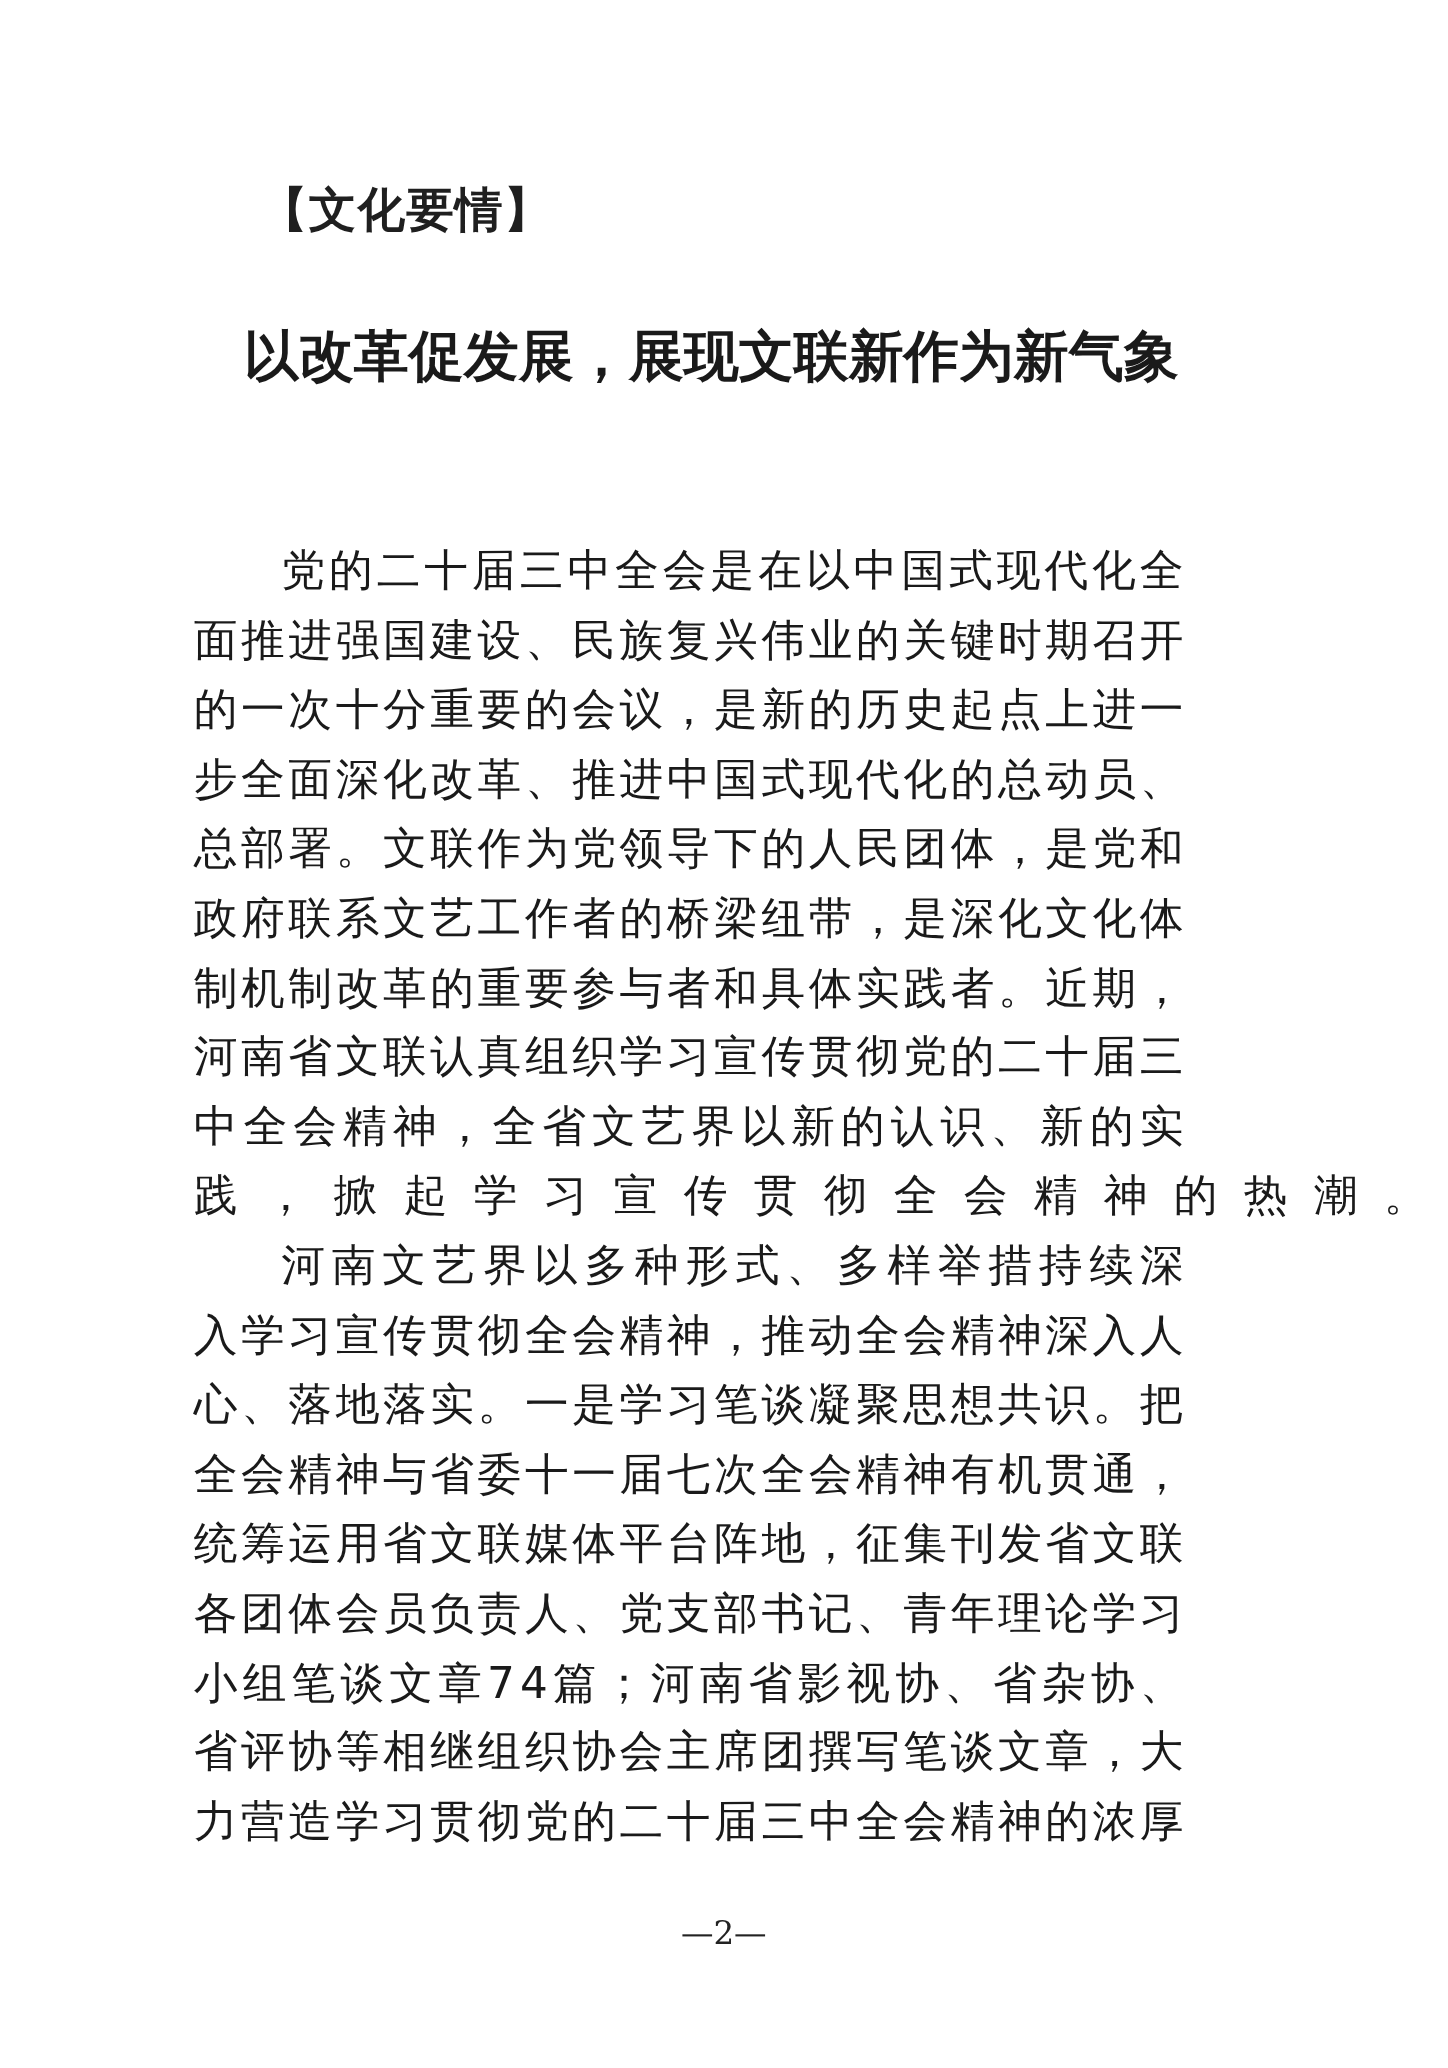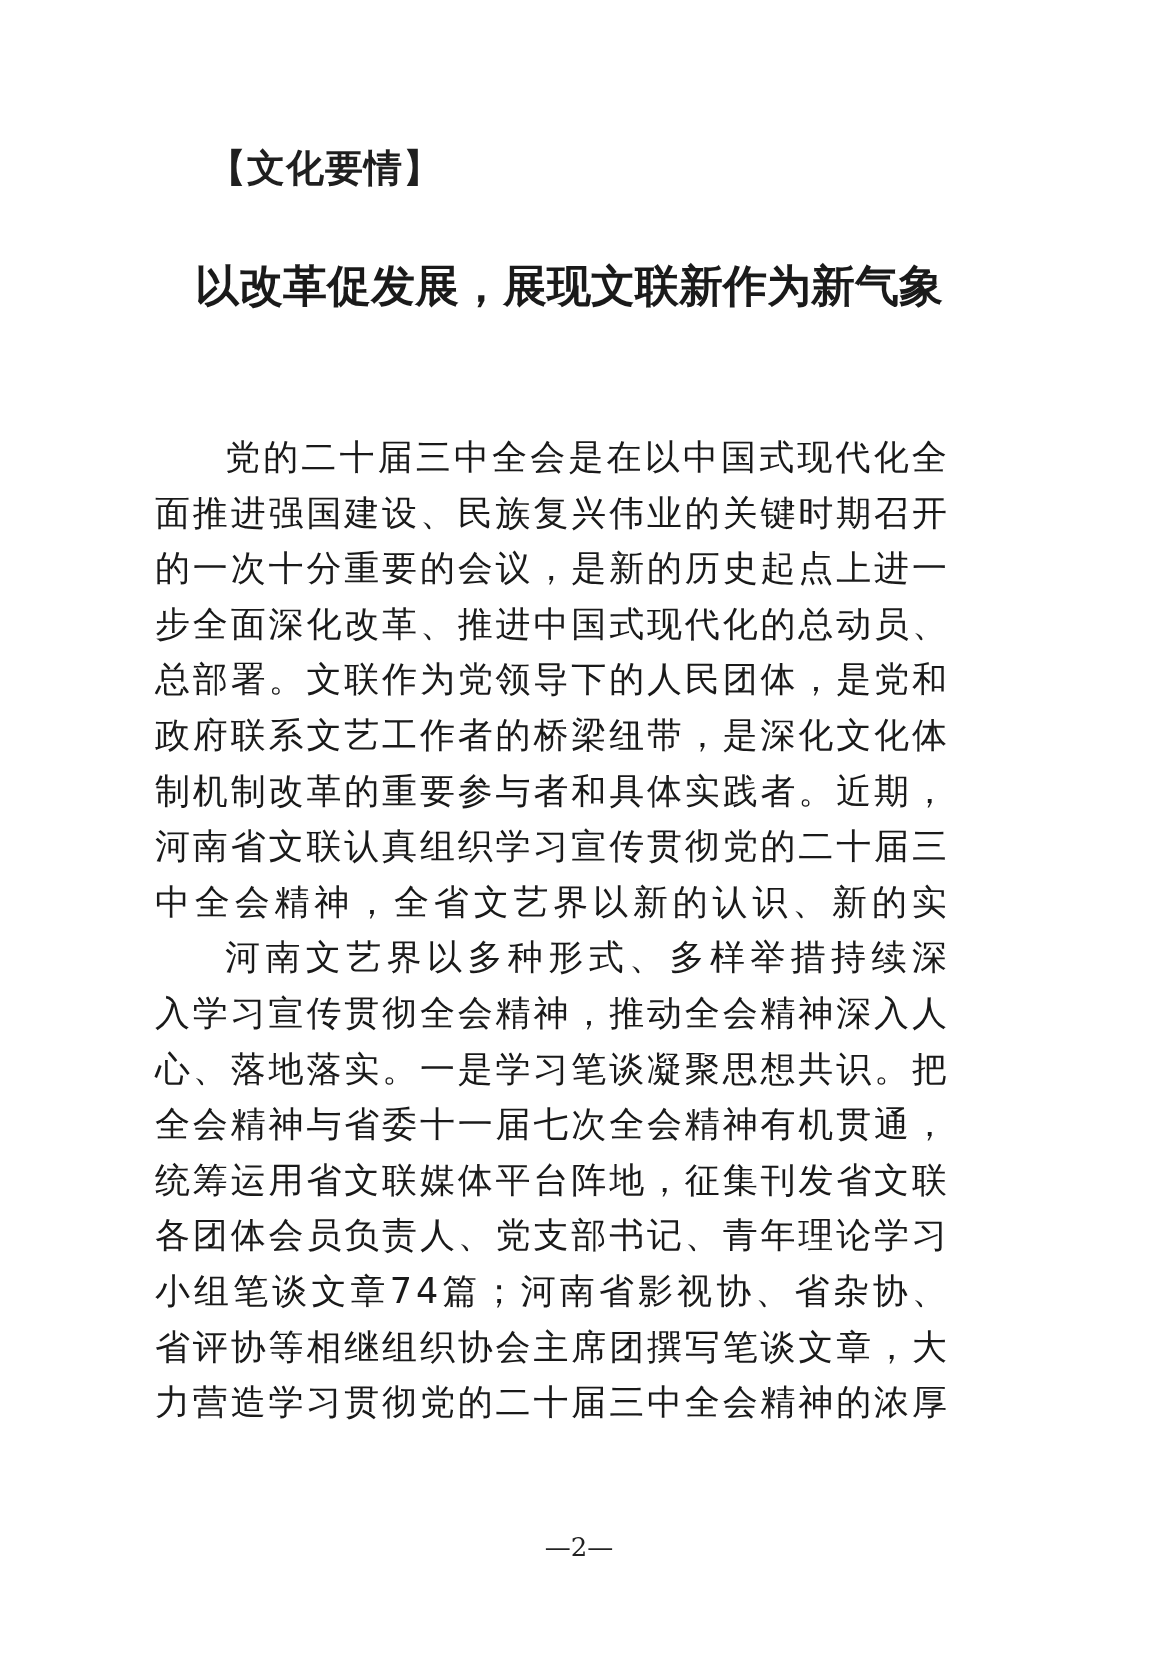--- a/index.html
+++ b/index.html
@@ -314,20 +314,21 @@
         <span>新</span>
         <span>的</span>
         <span>认</span>
         <span>识</span>
         <span>、</span>
         <span>新</span>
         <span>的</span>
         <span>实</span>
       </span>
     </span>
+  <span class="body-line last">践，掀起学习宣传贯彻全会精神的热潮。</span>
 
   <span class="body-line indent">
       <span style="display: flex; justify-content: space-between;">
         <span>河</span>
         <span>南</span>
         <span>文</span>
         <span>艺</span>
         <span>界</span>
         <span>以</span>
         <span>多</span>

